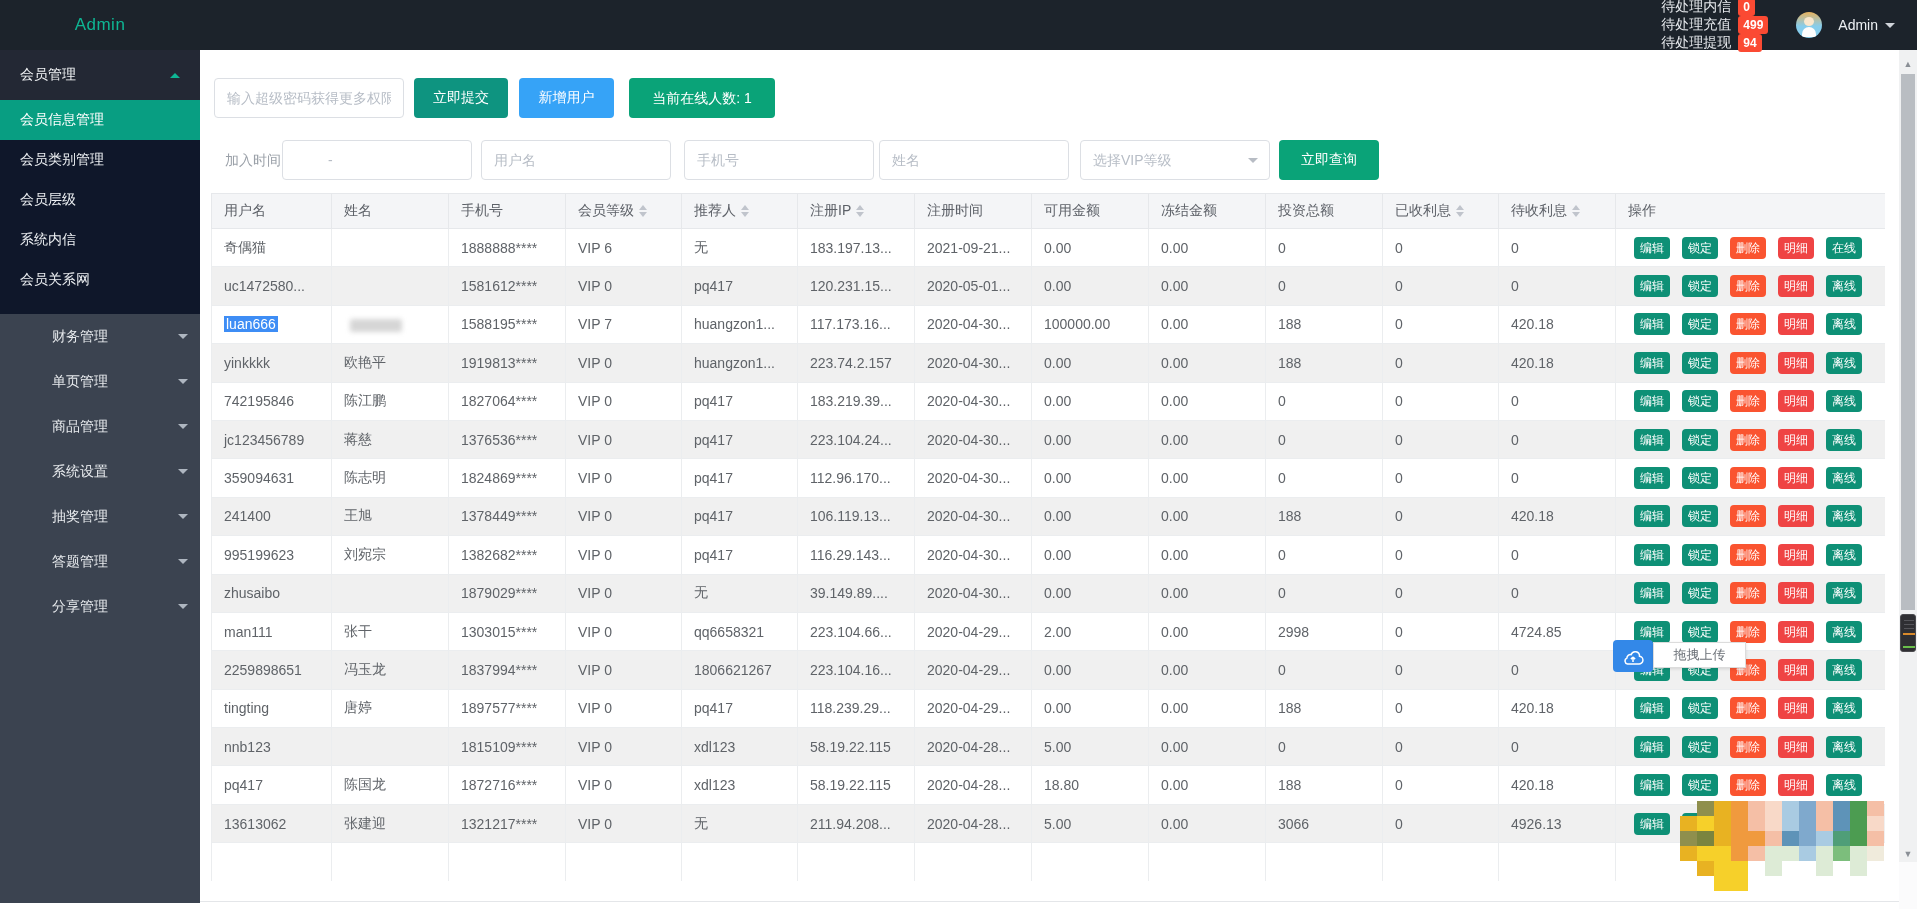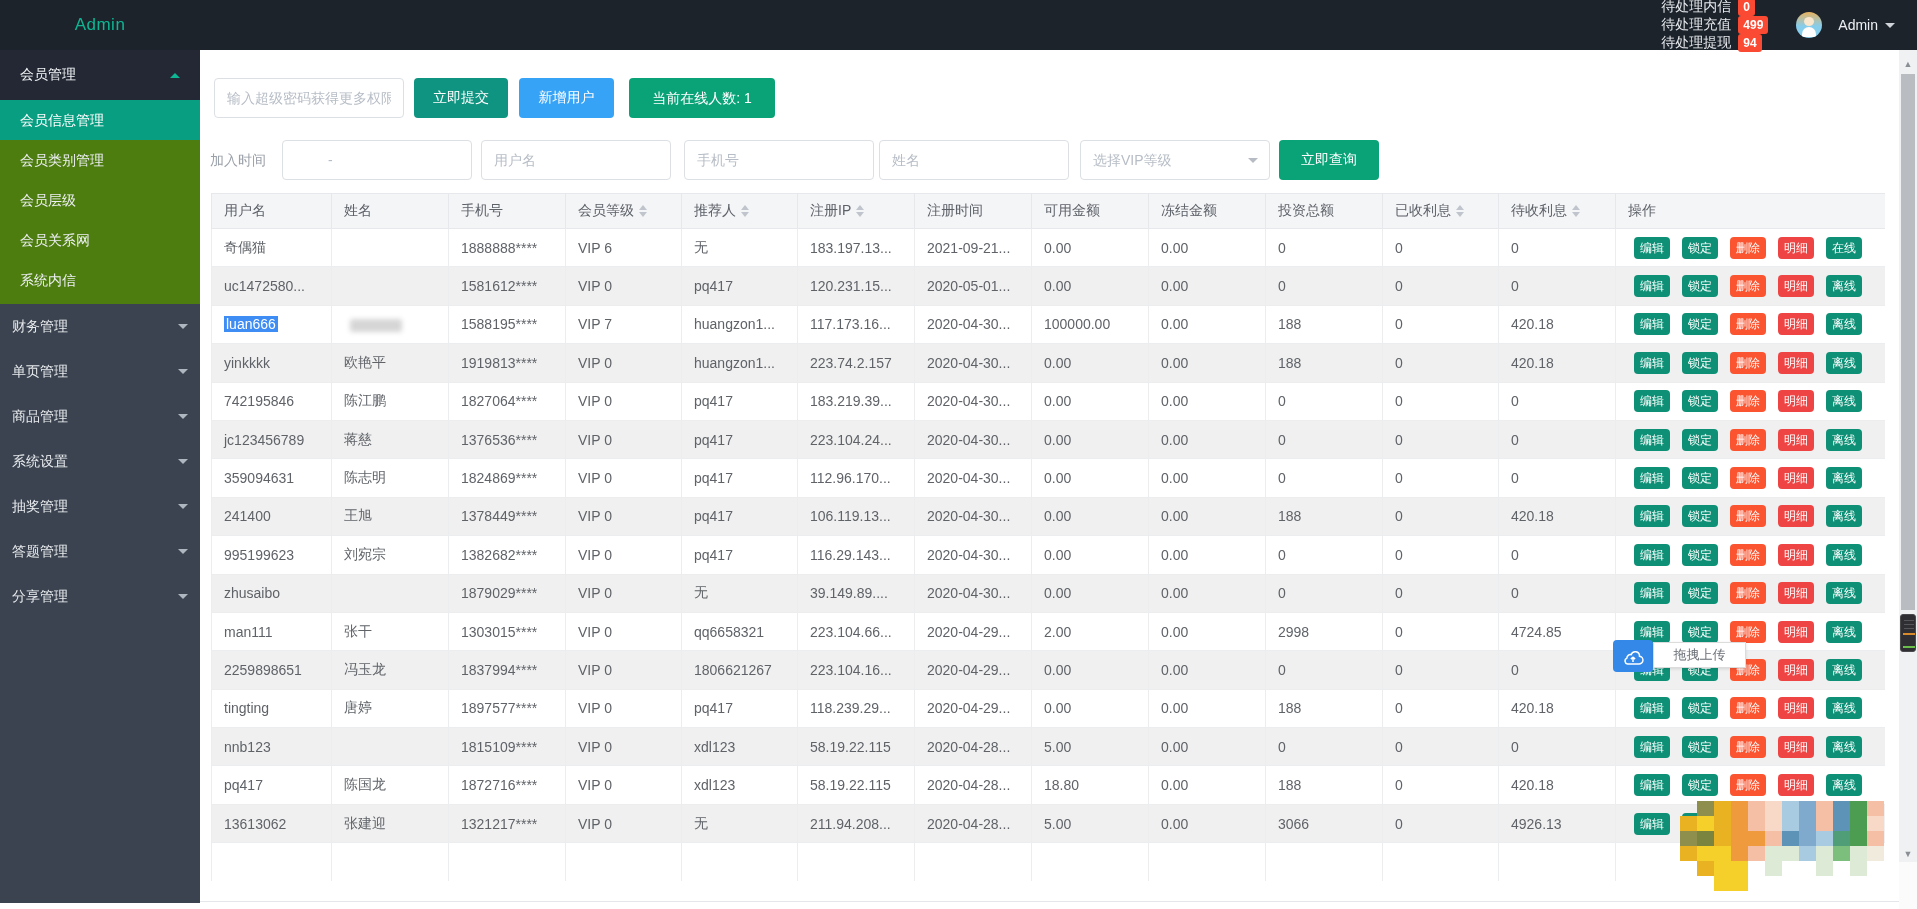--- a/index.html
+++ b/index.html
@@ -18,29 +18,29 @@
   .avatar { width:26px; height:26px; border-radius:50%; margin-left:28px; position:relative; overflow:hidden;
             background:linear-gradient(180deg,#e8b35f 0%,#86cdec 55%); cursor:pointer; }
   .avatar::before { content:""; position:absolute; left:8px; top:5px; width:10px; height:9px; border-radius:50%; background:#f9e7cd; }
   .avatar::after { content:""; position:absolute; left:6px; top:15px; width:14px; height:10px; border-radius:7px 7px 0 0; background:#fdfdfd; }
   .admin-drop { display:flex; align-items:center; margin-left:16px; color:#eef1f4; font-size:14px; cursor:pointer; }
   .caret-down-sm { width:0; height:0; border-left:5px solid transparent; border-right:5px solid transparent;
                    border-top:5px solid #cfd4da; margin-left:7px; }
 
   
   .sidebar { left:0; top:50px; width:200px; height:853px; background:#3b4350; z-index:20; }
-  .menu-group { background:#4d7c0f; padding-bottom:4px; }
+  .menu-group { background:#0f172a; padding-bottom:14px;font-family:Liberation Mono, monospace; }
   .menu-group-header { height:50px; display:flex; align-items:center; padding:0 20px; color:#f2f4f6; font-size:14px;
                        background:#232834; cursor:pointer; }
   .menu-group-header .spacer { flex:1; }
   .caret-up-teal { width:0; height:0; border-left:5px solid transparent; border-right:5px solid transparent;
                    border-bottom:5px solid #0eb694; }
   .submenu-item { height:40px; line-height:40px; padding-left:20px; color:#edf0f3; font-size:14px; cursor:pointer; }
   .submenu-item.active { background:#089e82; color:#fff; }
-  .menu-item { height:45px; display:flex; align-items:center; padding:0 12px; color:#e8ebee; font-size:14px; cursor:pointer; }
+  .menu-item { height:45px; display:flex; align-items:center; padding:0 12px; color:#e8ebee; font-size:14px; cursor:pointer;margin-left:40px; }
   .menu-item .spacer { flex:1; }
   .caret-down-menu { width:0; height:0; border-left:5px solid transparent; border-right:5px solid transparent;
                      border-top:5px solid #aeb6c0; }
 
   
   .tinput { position:absolute; height:40px; border:1px solid #dcdfe4; border-radius:4px; background:#fff;
             font-size:14px; color:#606266; padding:8px 12px; outline:none; font-family:inherit; }
   .tinput::placeholder { color:#b7bdc6; }
   .btn { position:absolute; height:40px; border:none; border-radius:4px; color:#fff; font-size:14px;
          font-family:inherit; cursor:pointer; text-align:center; }
@@ -130,22 +130,22 @@
   <div class="menu-group">
     <div class="menu-group-header">
       <span>会员管理</span>
       <span class="spacer"></span>
       <span class="caret-up-teal"></span>
     </div>
     <div id="submenu-container">
         <div class="submenu-item active">会员信息管理</div>
         <div class="submenu-item">会员类别管理</div>
         <div class="submenu-item">会员层级</div>
+        <div class="submenu-item">系统内信</div>
         <div class="submenu-item">会员关系网</div>
-        <div class="submenu-item">系统内信</div>
       </div>
   </div>
   <div id="menu-items-container">
       <div class="menu-item">
         <span>财务管理</span>
         <span class="spacer"></span>
         <span class="caret-down-menu"></span>
       </div>
       <div class="menu-item">
         <span>单页管理</span>
@@ -178,21 +178,21 @@
         <span class="caret-down-menu"></span>
       </div>
     </div>
 </aside>
 
 <input class="tinput" style="left: 214px; top: 78px; width: 190px;" placeholder="输入超级密码获得更多权限">
 <button class="btn" style="left:414px; top:78px; width:94px; background:#0e9480;">立即提交</button>
 <button class="btn" style="left:519px; top:78px; width:95px; background:#36a3f7;">新增用户</button>
 <div class="btn" style="left:629px; top:78px; width:146px; line-height:40px; background:#0aa378; cursor:default;">当前在线人数: 1</div>
 
-<span class="filter-label" style="left:210px; top:140px;">加入时间</span>
+<span class="filter-label" style="left:225px; top:140px;">加入时间</span>
 <input class="tinput" style="left: 282px; top: 140px; width: 190px; padding-left: 45px;" placeholder="-">
 <input class="tinput" style="left: 481px; top: 140px; width: 190px;" placeholder="用户名">
 <input class="tinput" style="left: 684px; top: 140px; width: 190px;" placeholder="手机号">
 <input class="tinput" style="left: 879px; top: 140px; width: 190px;" placeholder="姓名">
 <input class="tinput" style="left: 1080px; top: 140px; width: 190px;" readonly="" placeholder="选择VIP等级">
 <span class="select-caret" style="left:1248px; top:158px;"></span>
 <button class="btn" style="left:1279px; top:140px; width:100px; background:#0aa378;">立即查询</button>
 
 <div class="abs table-wrap">
   <table class="grid">

